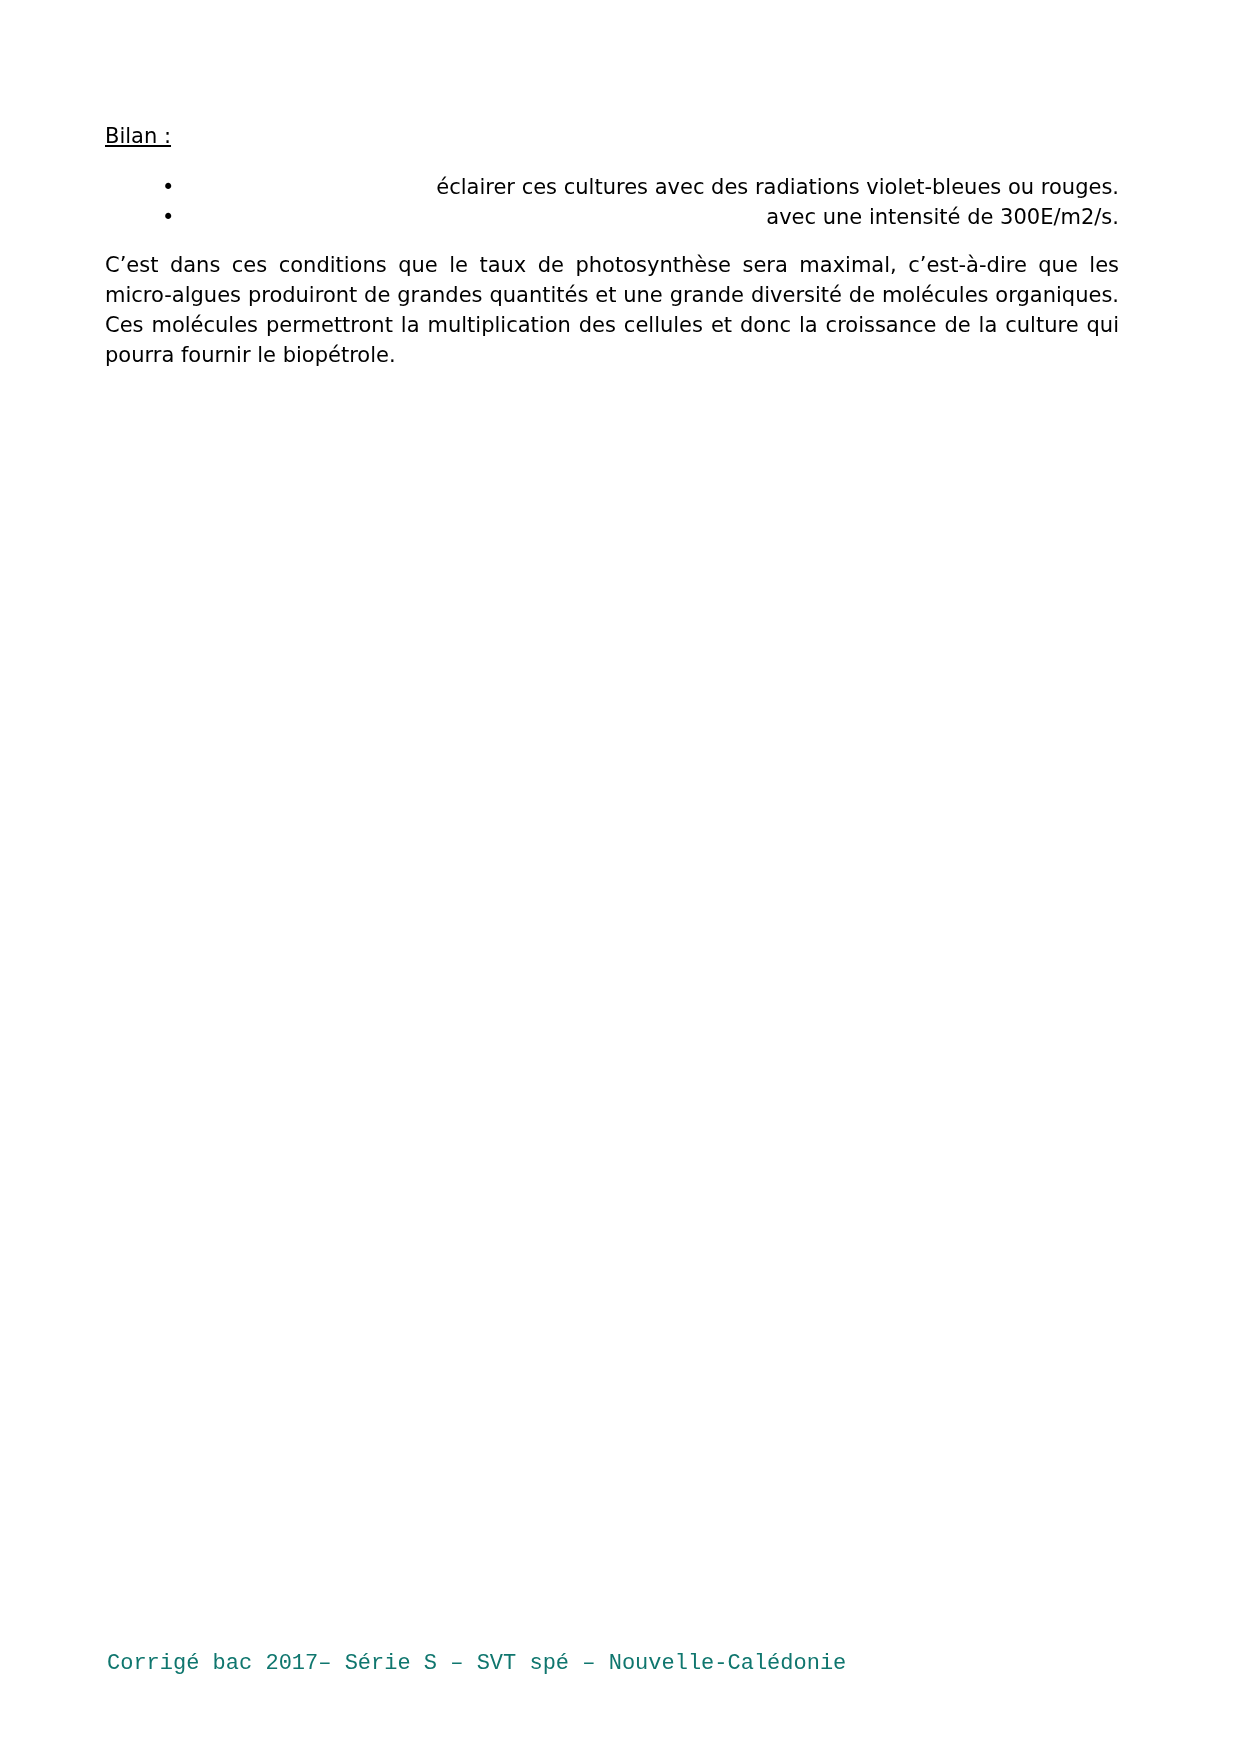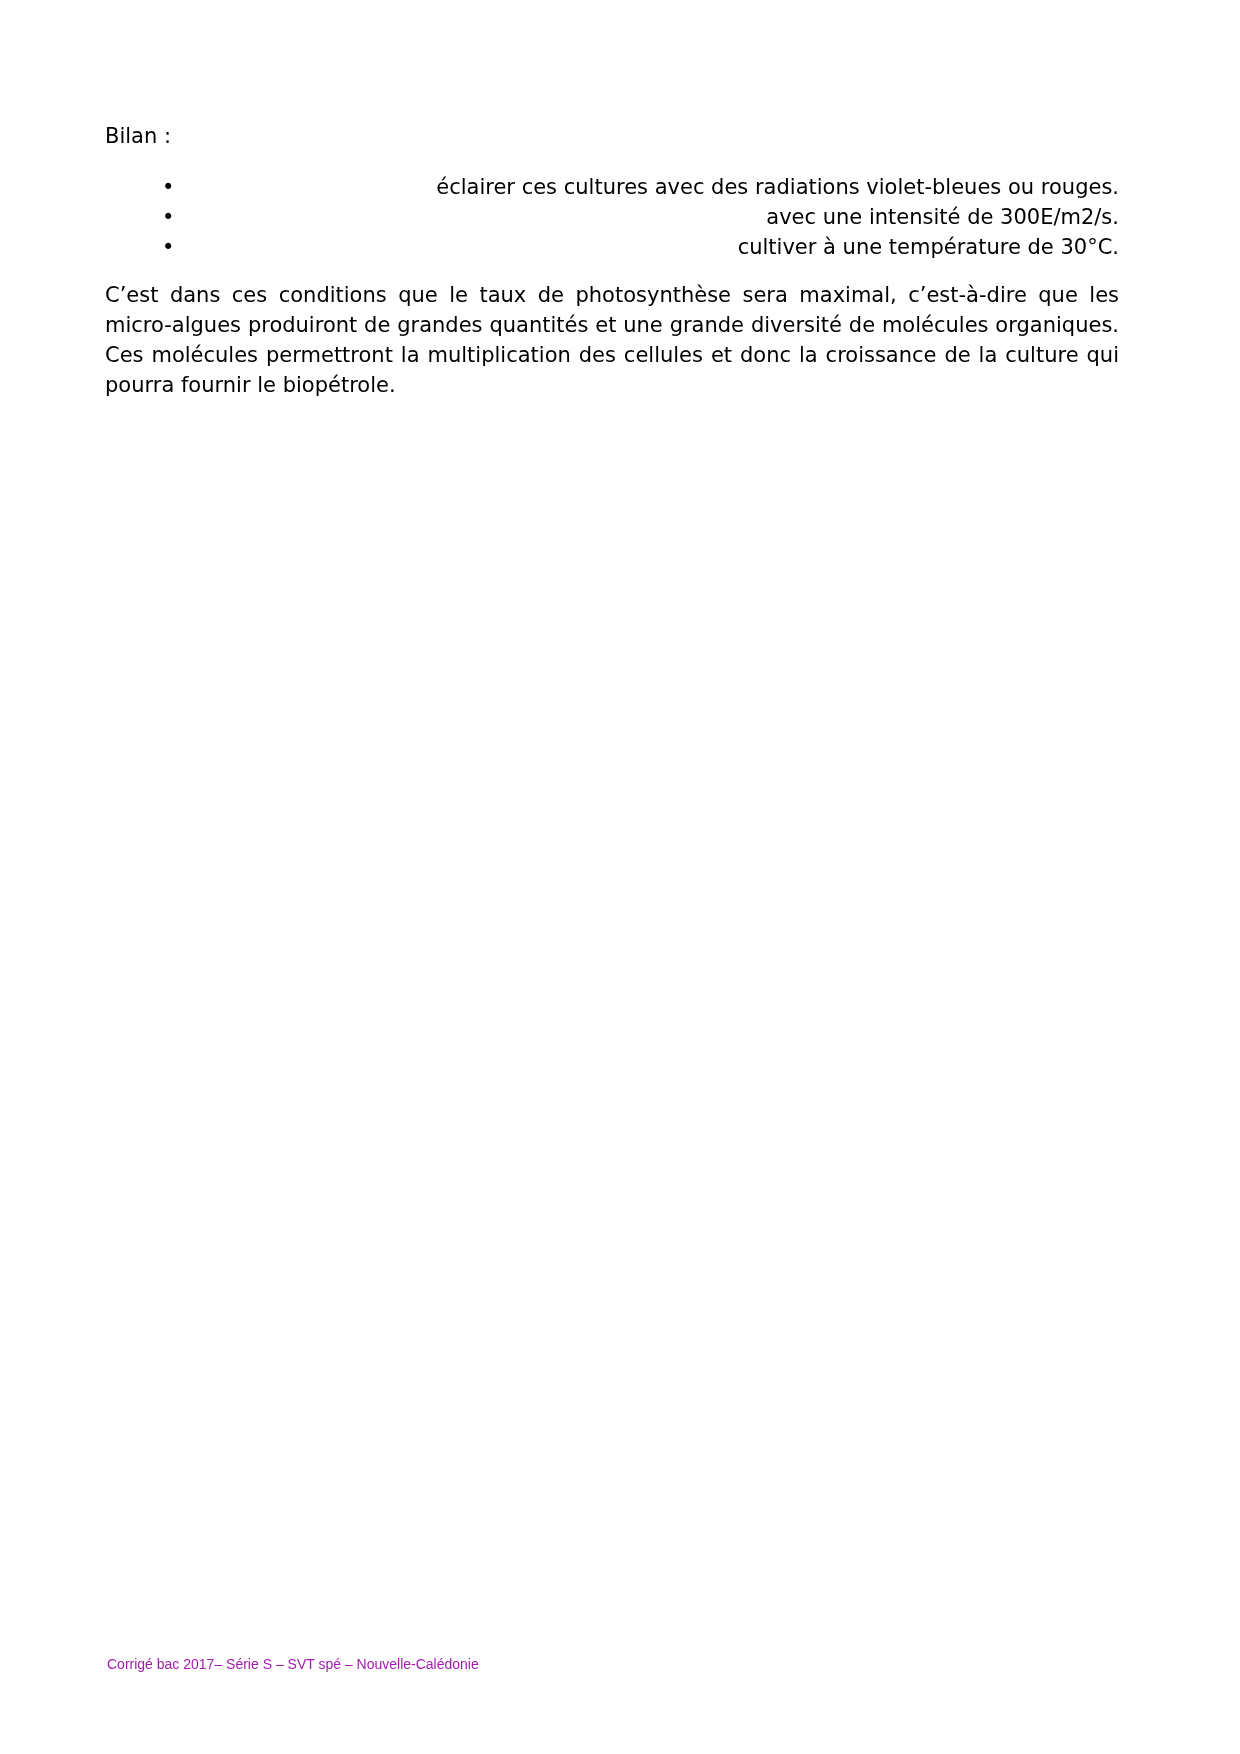--- a/index.html
+++ b/index.html
@@ -23,20 +23,21 @@
       top: 121px;
       font-size: 21px;
       line-height: 30px;
     }
     .heading {
       margin: 0 0 21px 0;
       font-size: 21px;
       font-weight: normal;
     }
     .heading .underline {
+      text-decoration: underline;
     }
     .para {
       margin: 0 0 23px 0;
       text-align: justify;
     }
     .bullets {
       list-style: none;
       margin: 0 0 18px 0;
       padding: 0 0 0 57px;
       text-align: right;
@@ -49,39 +50,38 @@
     .bullet-item::before {
       content: "\2022";
       position: absolute;
       left: 0;
       top: 0;
     }
     .footer {
       position: absolute;
       left: 107px;
       top: 1650px;
-      font-family: Liberation Sans, sans-serif;
-      font-size: 14px;
+      font-family: Liberation Mono, monospace;
+      font-size: 22px;
       line-height: 28px;
-      color: #a21caf;
+      color: #0f766e;
     }
   </style>
 </head>
 <body>
 
 <div class="page">
   <div class="content">
 
     <h2 class="heading"><span class="underline">Bilan :</span></h2>
 
 
     <ul class="bullets">
       <li class="bullet-item">éclairer ces cultures avec des radiations violet-bleues ou rouges.</li>
       <li class="bullet-item">avec une intensité de 300E/m2/s.</li>
-      <li class="bullet-item">cultiver à une température de 30°C.</li>
     </ul>
 
     <p class="para">C’est dans ces conditions que le taux de photosynthèse sera maximal, c’est-à-dire que les micro-algues produiront de grandes quantités et une grande diversité de molécules organiques. Ces molécules permettront la multiplication des cellules et donc la croissance de la culture qui pourra fournir le biopétrole.</p>
 
   </div>
 
   <div class="footer">Corrigé bac 2017– Série S – SVT spé – Nouvelle-Calédonie</div>
 </div>
 
 </body></html>

